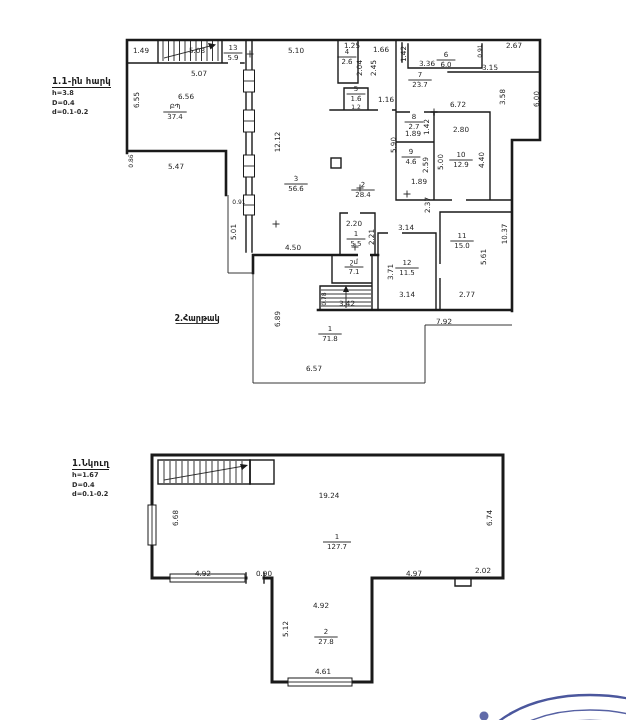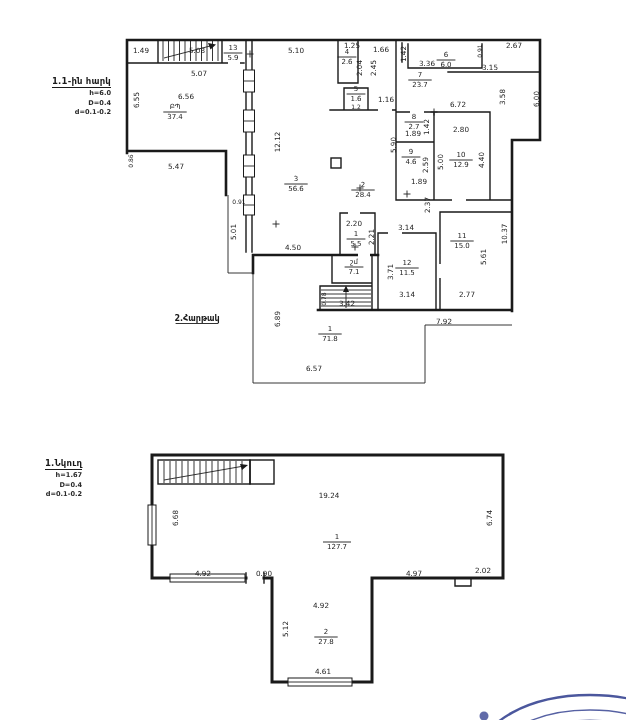--- a/index.html
+++ b/index.html
@@ -1,24 +1,24 @@
 <!DOCTYPE html>
 <html><head>
 <meta charset="utf-8">
 <style>
   html,body{margin:0;padding:0;background:#e8e8e8;}
   .page{position:relative;width:626px;height:720px;background:#ffffff;overflow:hidden;
         font-family:"DejaVu Sans",sans-serif;}
   .page svg{position:absolute;left:0;top:0;}
-  .hdr{position:absolute;z-index:2;color:#1b1b1b;text-align:right;}
+  .hdr{position:absolute;z-index:2;color:#1b1b1b;}
   .hdr-title{display:inline-block;font-size:8.5px;font-weight:700;letter-spacing:.2px;
              border-bottom:1.4px solid #1b1b1b;padding-bottom:1px;}
   .hdr-spec{font-size:6.6px;font-weight:700;color:#2a2a2a;line-height:8.6px;margin-top:1px;}
   #hdr-upper{left:52px;top:69px;}
-  #hdr-lower{left:45px;top:451px;}
+  #hdr-lower{left:72px;top:451px;}
   
   .w2{stroke:#1a1a1a;stroke-width:2.6;fill:none;stroke-linecap:square;}
   .w3{stroke:#1a1a1a;stroke-width:3;fill:none;stroke-linecap:square;}
   .w1{stroke:#1a1a1a;stroke-width:1.4;fill:none;stroke-linecap:square;}
   .t{stroke:#1f1f1f;stroke-width:.9;fill:none;}
   .win{fill:#ffffff;stroke:#1a1a1a;stroke-width:1;}
   .gap{stroke:#ffffff;stroke-width:4.2;fill:none;}
   .arr{fill:#1a1a1a;stroke:none;}
   text.dim{font:7.2px "DejaVu Sans",sans-serif;fill:#1c1c1c;text-anchor:middle;dominant-baseline:middle;}
   text.dim.small{font-size:6px;}
@@ -27,21 +27,21 @@
   .frl{stroke:#1c1c1c;stroke-width:.9;}
   .stamp{fill:none;}
 </style>
 </head>
 <body>
 
 <div class="page">
 
   <div class="hdr" id="hdr-upper">
     <span class="hdr-title">1.1-ին հարկ</span>
-    <div class="hdr-spec">h=6.0</div>
+    <div class="hdr-spec">h=3.8</div>
     <div class="hdr-spec">D=0.4</div>
     <div class="hdr-spec">d=0.1-0.2</div>
   </div>
 
   <div class="hdr" id="hdr-lower">
     <span class="hdr-title">1.Նկուղ</span>
     <div class="hdr-spec">h=1.67</div>
     <div class="hdr-spec">D=0.4</div>
     <div class="hdr-spec">d=0.1-0.2</div>
   </div>

